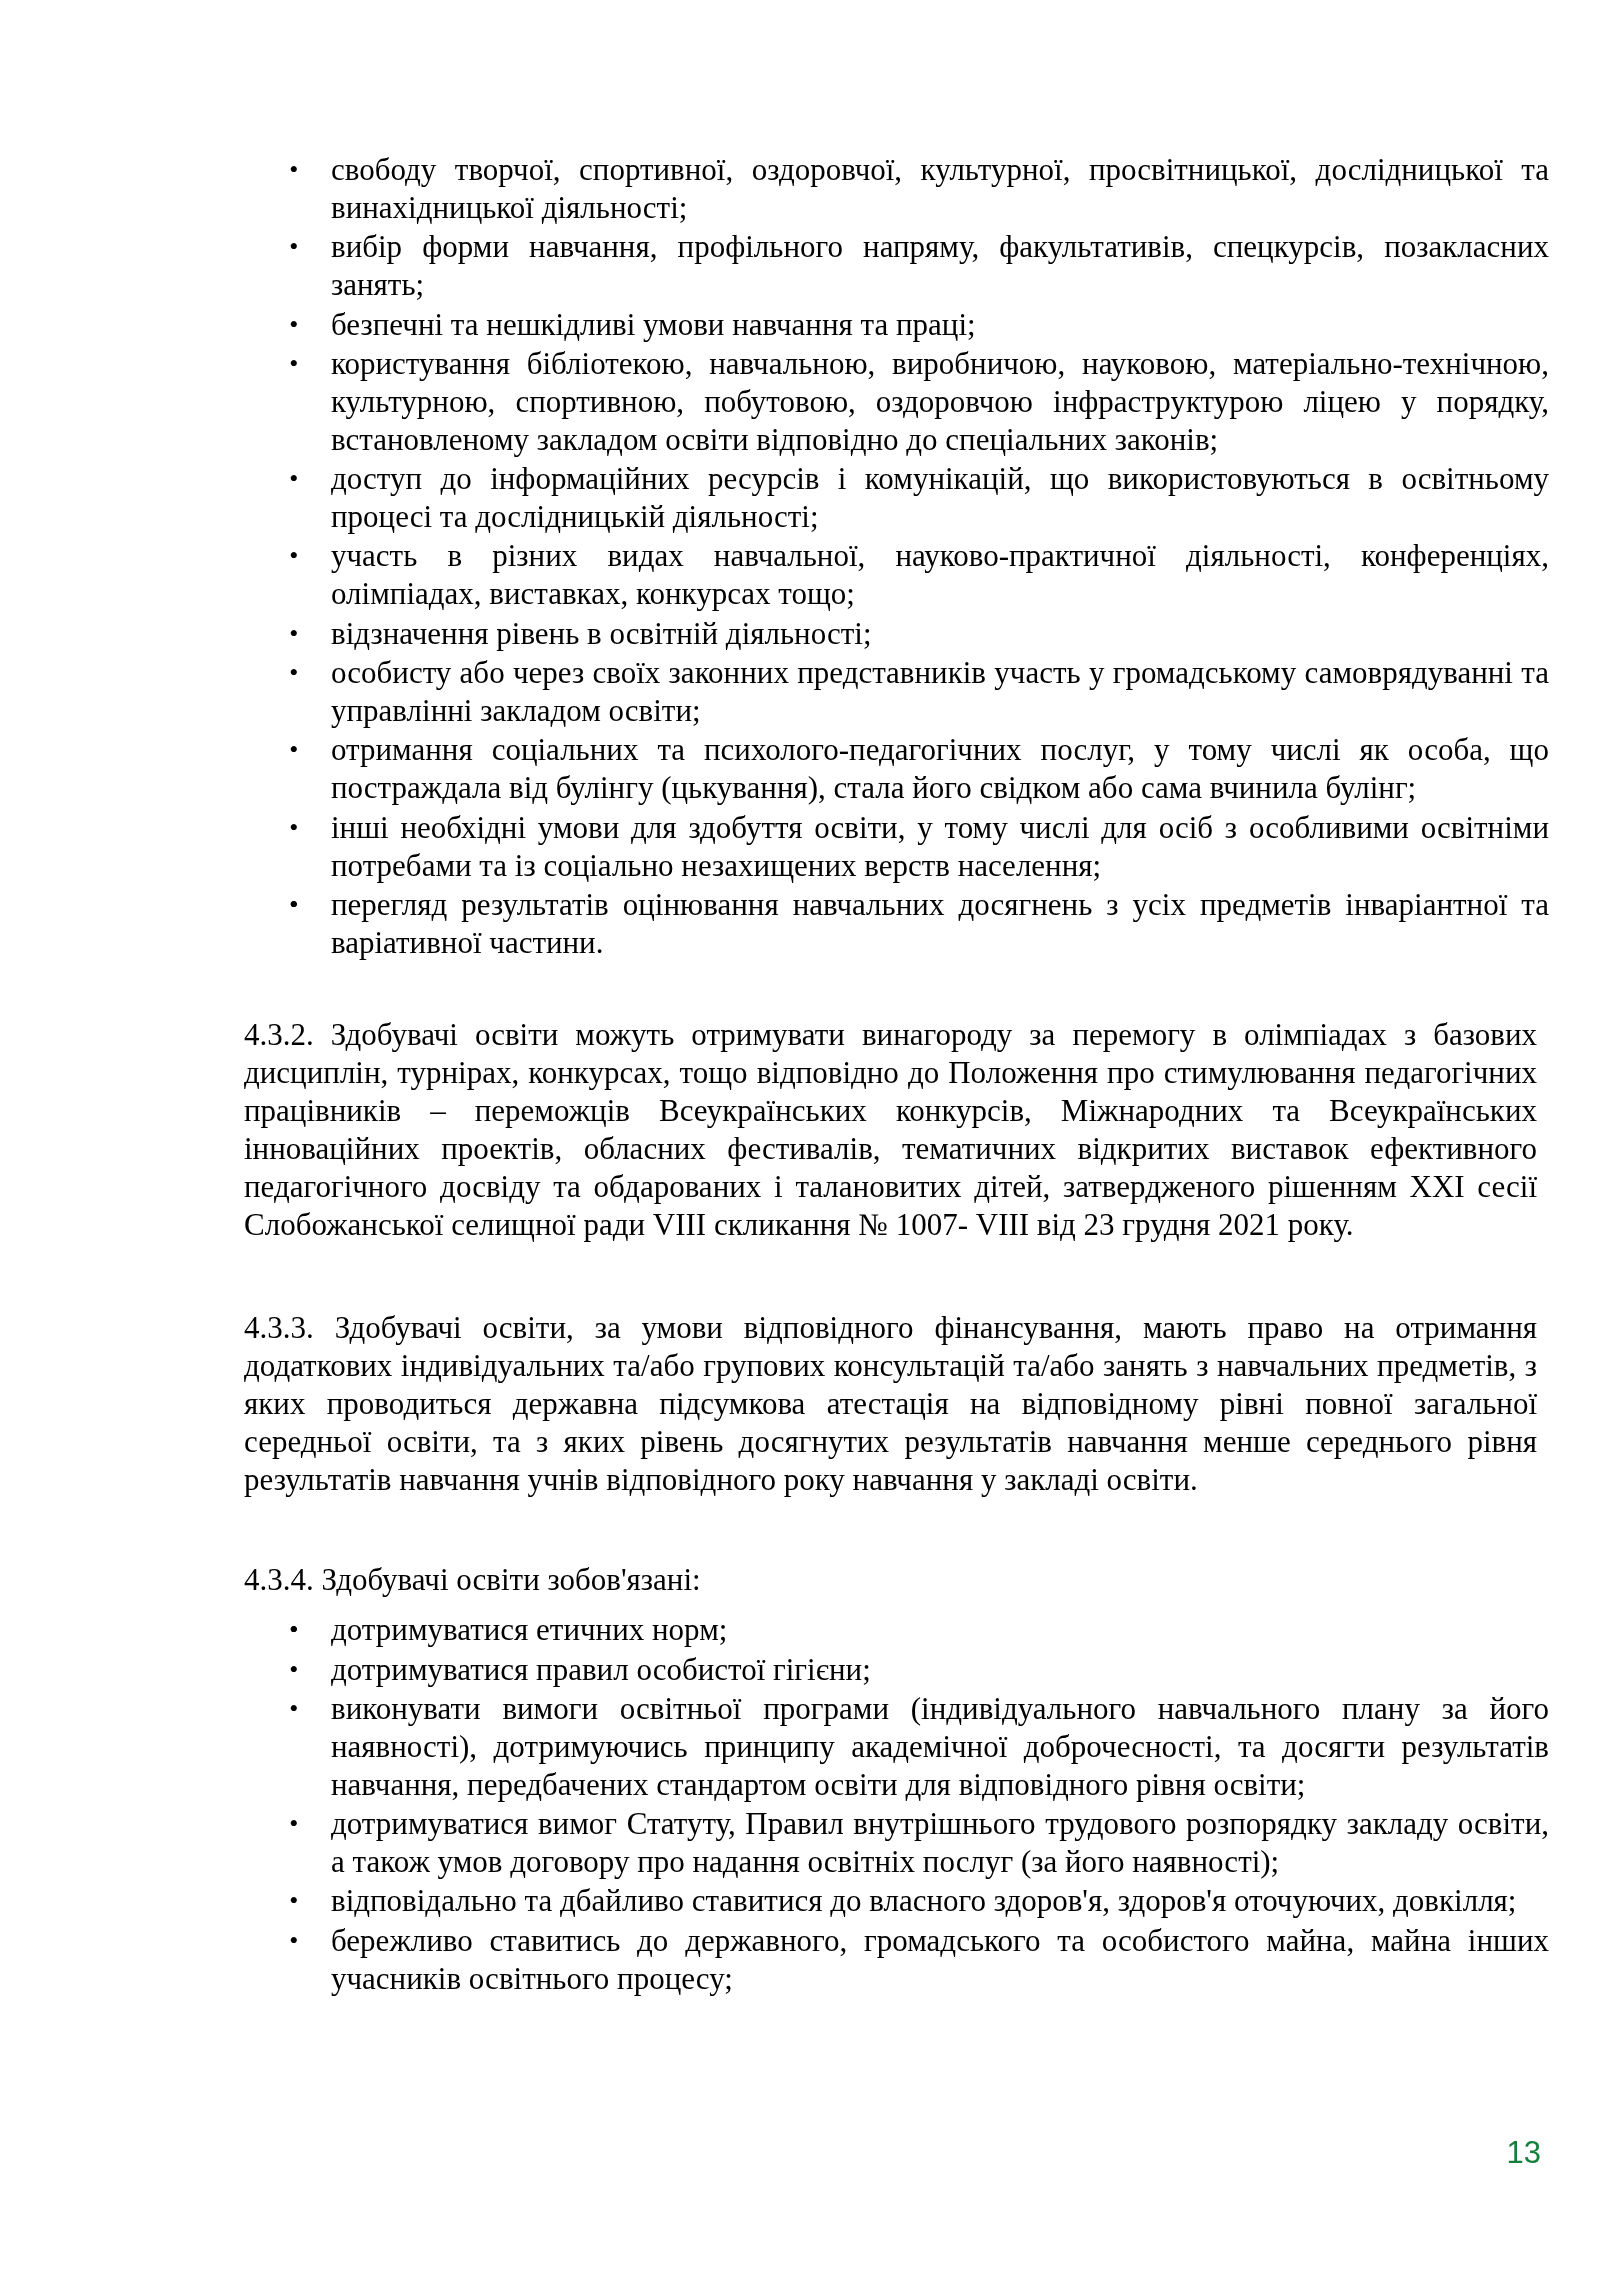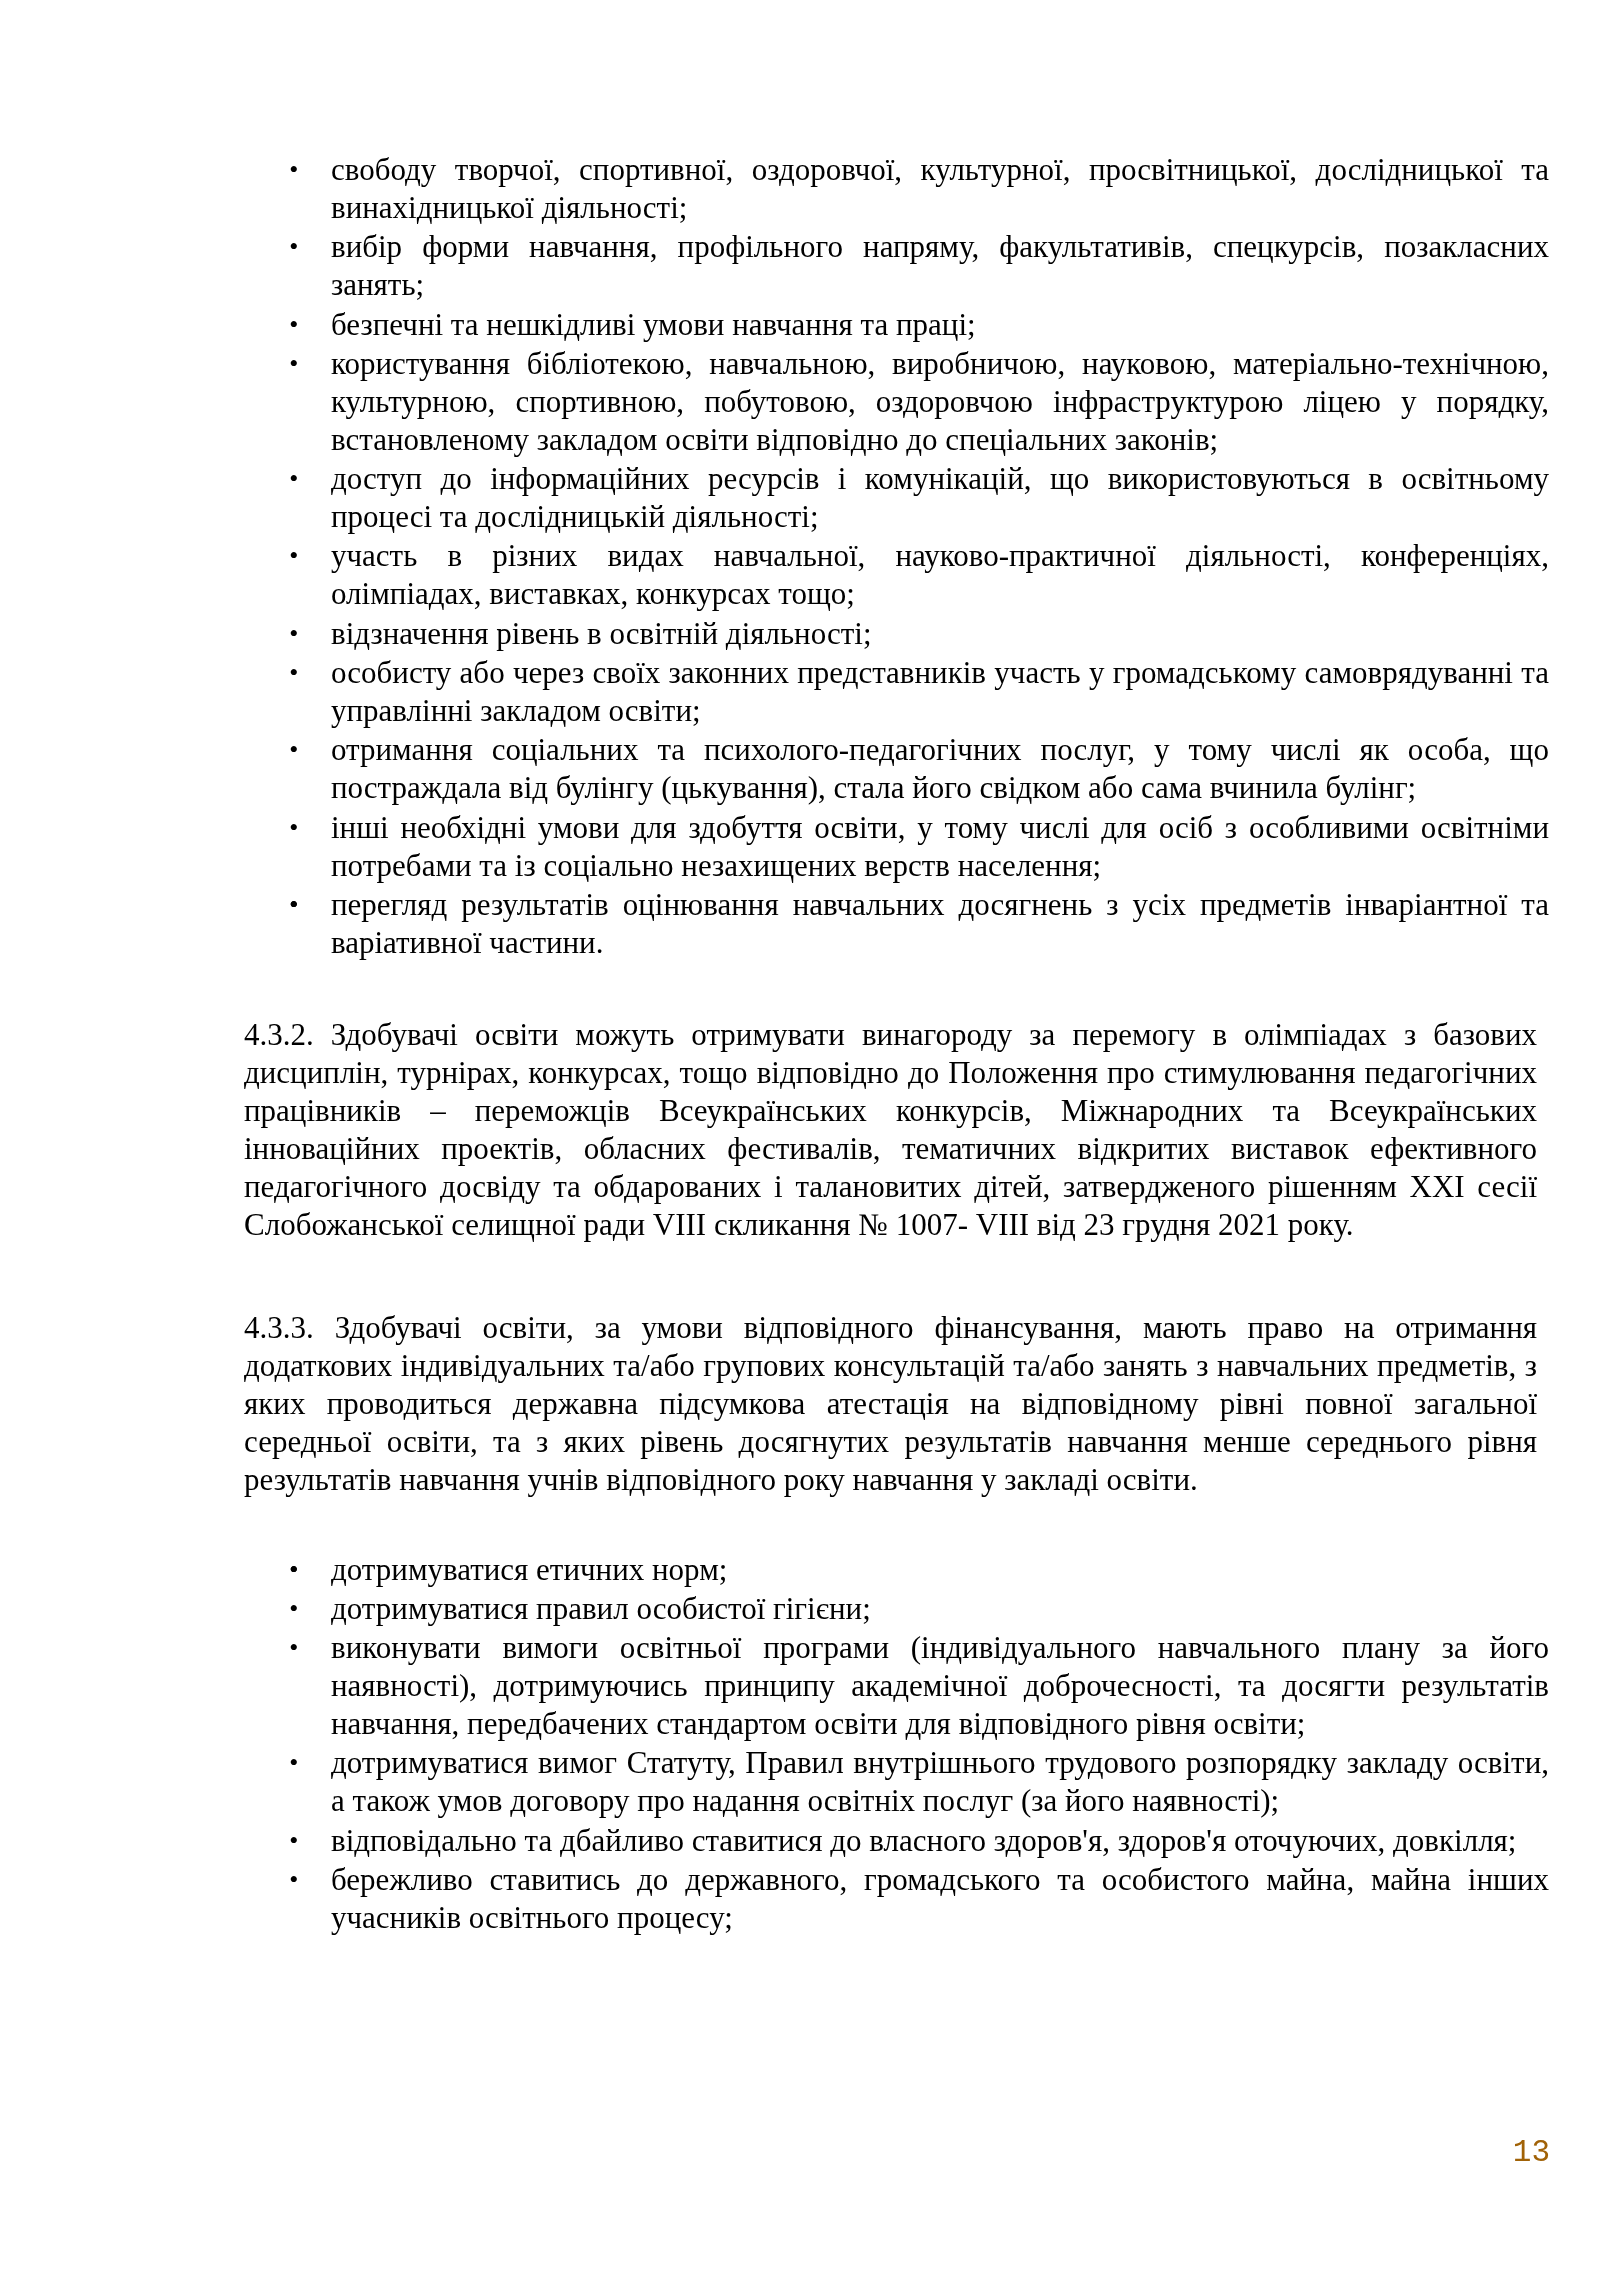--- a/index.html
+++ b/index.html
@@ -34,25 +34,25 @@
     }
     p.para {
       margin: 12px;
       text-indent: 0;
     }
     .gap-lg { height: 41px; }
     .gap-md { height: 38px; }
     .list-after-heading { margin-top: 1.3px; }
     .page-number {
       position: absolute;
-      right: 73px;
+      right: 82px;
       top: 2135px;
-      font-family: Liberation Mono, monospace;
+      font-family: Liberation Sans, sans-serif;
       font-size: 31px;
-      color: #a16207;
+      color: #15803d;
     }
   </style>
 </head>
 <body>
 
 <div class="page">
 
   <ul class="bullets">
     <li><span class="bullet">•</span><span>свободу творчої, спортивної, оздоровчої, культурної, просвітницької, дослідницької та винахідницької діяльності;</span></li>
     <li><span class="bullet">•</span><span>вибір форми навчання, профільного напряму, факультативів, спецкурсів, позакласних занять;</span></li>
@@ -71,20 +71,21 @@
   <div class="gap-lg"></div>
 
   <p class="para">4.3.2. Здобувачі освіти можуть отримувати винагороду за перемогу в олімпіадах з базових дисциплін, турнірах, конкурсах, тощо відповідно до Положення про стимулювання педагогічних працівників – переможців Всеукраїнських конкурсів, Міжнародних та Всеукраїнських інноваційних проектів, обласних фестивалів, тематичних відкритих виставок ефективного педагогічного досвіду та обдарованих і талановитих дітей, затвердженого рішенням XXI сесії Слобожанської селищної ради VIII скликання № 1007- VIII від 23 грудня 2021 року.</p>
 
   <div class="gap-lg"></div>
 
   <p class="para">4.3.3. Здобувачі освіти, за умови відповідного фінансування, мають право на отримання додаткових індивідуальних та/або групових консультацій та/або занять з навчальних предметів, з яких проводиться державна підсумкова атестація на відповідному рівні повної загальної середньої освіти, та з яких рівень досягнутих результатів навчання менше середнього рівня результатів навчання учнів відповідного року навчання у закладі освіти.</p>
 
   <div class="gap-md"></div>
 
+  <p class="para">4.3.4. Здобувачі освіти зобов'язані:</p>
 
   <ul class="bullets list-after-heading">
     <li><span class="bullet">•</span></li>
     <li><span class="bullet">•</span><span>дотримуватися етичних норм;</span></li>
     <li><span class="bullet">•</span><span>дотримуватися правил особистої гігієни;</span></li>
     <li><span class="bullet">•</span><span>виконувати вимоги освітньої програми (індивідуального навчального плану за його наявності), дотримуючись принципу академічної доброчесності, та досягти результатів навчання, передбачених стандартом освіти для відповідного рівня освіти;</span></li>
     <li><span class="bullet">•</span><span>дотримуватися вимог Статуту, Правил внутрішнього трудового розпорядку закладу освіти, а також умов договору про надання освітніх послуг (за його наявності);</span></li>
     <li><span class="bullet">•</span><span>відповідально та дбайливо ставитися до власного здоров'я, здоров'я оточуючих, довкілля;</span></li>
     <li><span class="bullet">•</span><span>бережливо ставитись до державного, громадського та особистого майна, майна інших учасників освітнього процесу;</span></li>
   </ul>

